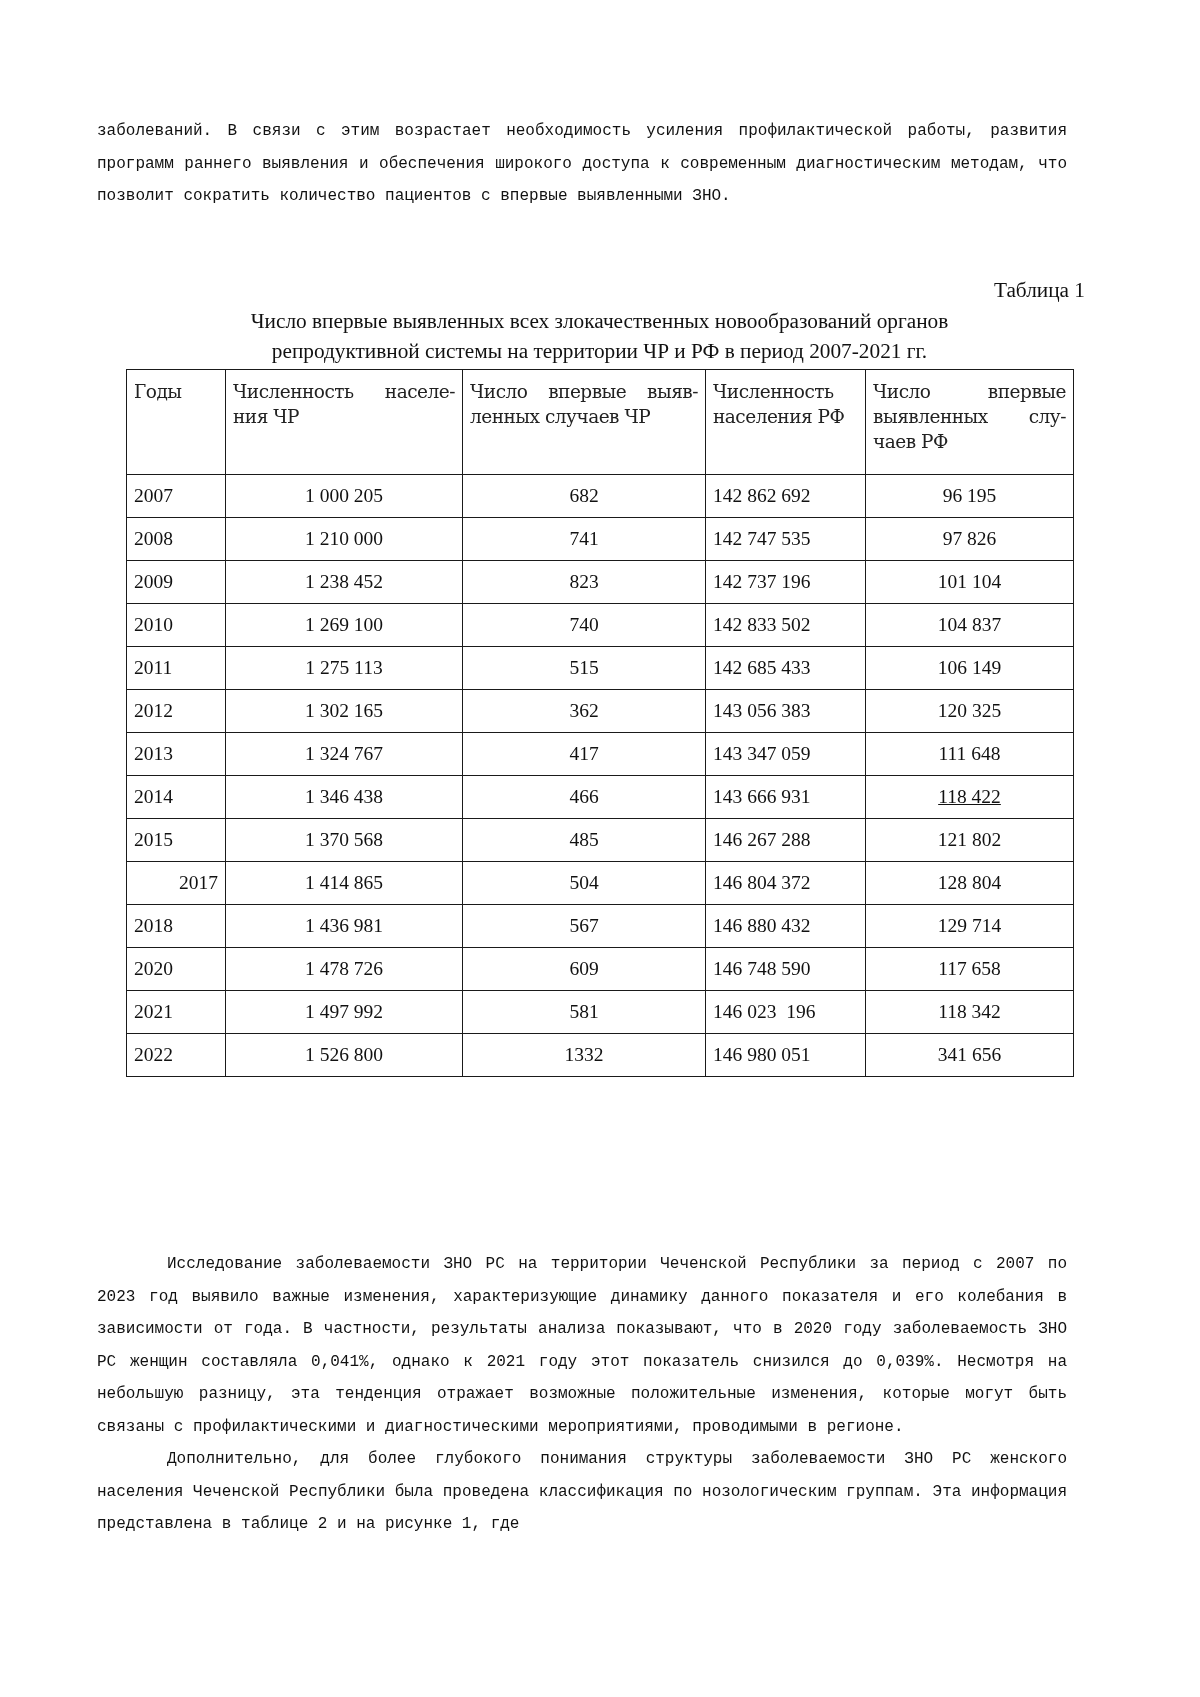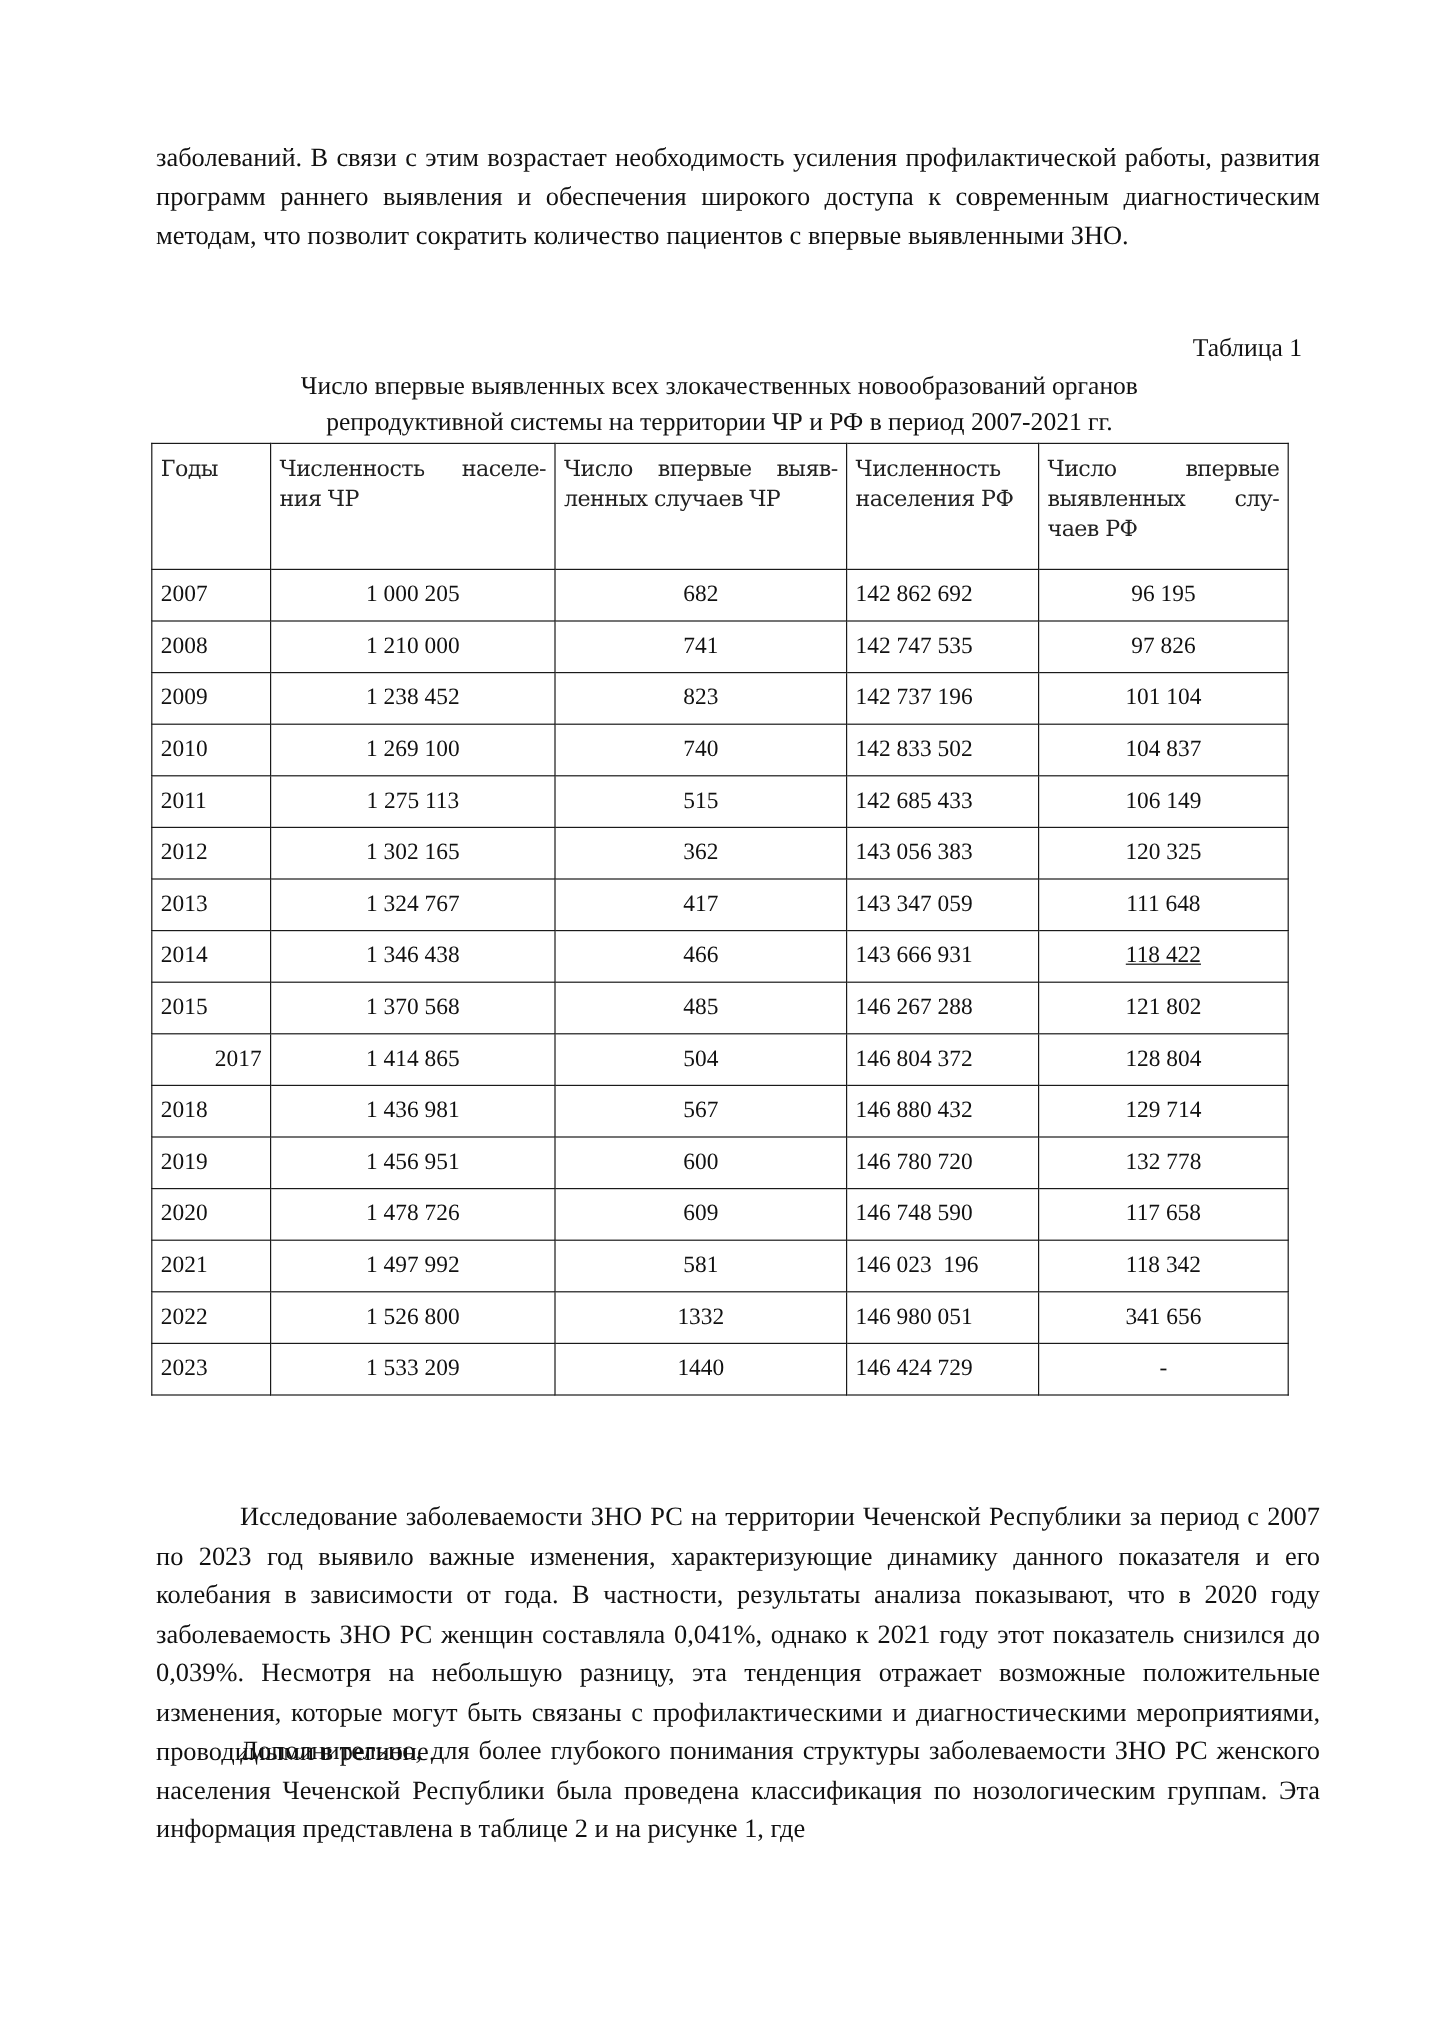--- a/index.html
+++ b/index.html
@@ -1,23 +1,23 @@
 <!DOCTYPE html>
 <html><head>
 <meta charset="utf-8">
 <style>
   html, body { margin: 0; padding: 0; background: #ffffff; }
   body {
     width: 1200px; height: 1697px; position: relative; overflow: hidden;
     font-family: "Liberation Serif", serif; color: #111111;
   }
   .para {
-    position: absolute; left: 130px; width: 970px;
-    font-size: 22px; line-height: 32.6px; text-align: justify;
-    text-align-last: left; margin: 0;
+    position: absolute; left: 97px; width: 970px;
+    font-size: 16px; line-height: 32.6px; text-align: justify;
+    text-align-last: left; margin: 0; font-family: Liberation Mono, monospace;
   }
   .para.indent { text-indent: 70px; }
   #p-top { top: 115px; }
   #table-label {
     position: absolute; top: 275px; right: 115px;
     font-size: 21.3px; line-height: 30px;
   }
   #table-caption {
     position: absolute; top: 306px; left: 126px; width: 947px;
     font-size: 21.3px; line-height: 30px; text-align: center;
@@ -147,52 +147,38 @@
         <td class="c-cases-rf" style="white-space: pre;">128 804</td>
       </tr>
       <tr>
         <td class="c-year" style="white-space: pre;">2018</td>
         <td class="c-pop-cr" style="white-space: pre;">1 436 981</td>
         <td class="c-cases-cr" style="white-space: pre;">567</td>
         <td class="c-pop-rf" style="white-space: pre;">146 880 432</td>
         <td class="c-cases-rf" style="white-space: pre;">129 714</td>
       </tr>
       <tr>
-        <td class="c-year" style="white-space: pre;">2019</td>
-        <td class="c-pop-cr" style="white-space: pre;">1 456 951</td>
-        <td class="c-cases-cr" style="white-space: pre;">600</td>
-        <td class="c-pop-rf" style="white-space: pre;">146 780 720</td>
-        <td class="c-cases-rf" style="white-space: pre;">132 778</td>
-      </tr>
-      <tr>
         <td class="c-year" style="white-space: pre;">2020</td>
         <td class="c-pop-cr" style="white-space: pre;">1 478 726</td>
         <td class="c-cases-cr" style="white-space: pre;">609</td>
         <td class="c-pop-rf" style="white-space: pre;">146 748 590</td>
         <td class="c-cases-rf" style="white-space: pre;">117 658</td>
       </tr>
       <tr>
         <td class="c-year" style="white-space: pre;">2021</td>
         <td class="c-pop-cr" style="white-space: pre;">1 497 992</td>
         <td class="c-cases-cr" style="white-space: pre;">581</td>
         <td class="c-pop-rf" style="white-space: pre;">146 023  196</td>
         <td class="c-cases-rf" style="white-space: pre;">118 342</td>
       </tr>
       <tr>
         <td class="c-year" style="white-space: pre;">2022</td>
         <td class="c-pop-cr" style="white-space: pre;">1 526 800</td>
         <td class="c-cases-cr" style="white-space: pre;">1332</td>
         <td class="c-pop-rf" style="white-space: pre;">146 980 051</td>
         <td class="c-cases-rf" style="white-space: pre;">341 656</td>
       </tr>
-      <tr>
-        <td class="c-year" style="white-space: pre;">2023</td>
-        <td class="c-pop-cr" style="white-space: pre;">1 533 209</td>
-        <td class="c-cases-cr" style="white-space: pre;">1440</td>
-        <td class="c-pop-rf" style="white-space: pre;">146 424 729</td>
-        <td class="c-cases-rf" style="white-space: pre;">-</td>
-      </tr>
     </tbody>
 </table>
 
 <p id="p-study" class="para indent">Исследование заболеваемости ЗНО РС на территории Чеченской Республики за период с 2007 по 2023 год выявило важные изменения, характеризующие динамику данного показателя и его колебания в зависимости от года. В частности, результаты анализа показывают, что в 2020 году заболеваемость ЗНО РС женщин составляла 0,041%, однако к 2021 году этот показатель снизился до 0,039%. Несмотря на небольшую разницу, эта тенденция отражает возможные положительные изменения, которые могут быть связаны с профилактическими и диагностическими мероприятиями, проводимыми в регионе.</p>
 
 <p id="p-extra" class="para indent">Дополнительно, для более глубокого понимания структуры заболеваемости ЗНО РС женского населения Чеченской Республики была проведена классификация по нозологическим группам. Эта информация представлена в таблице 2 и на рисунке 1, где</p>
 
 </body></html>

